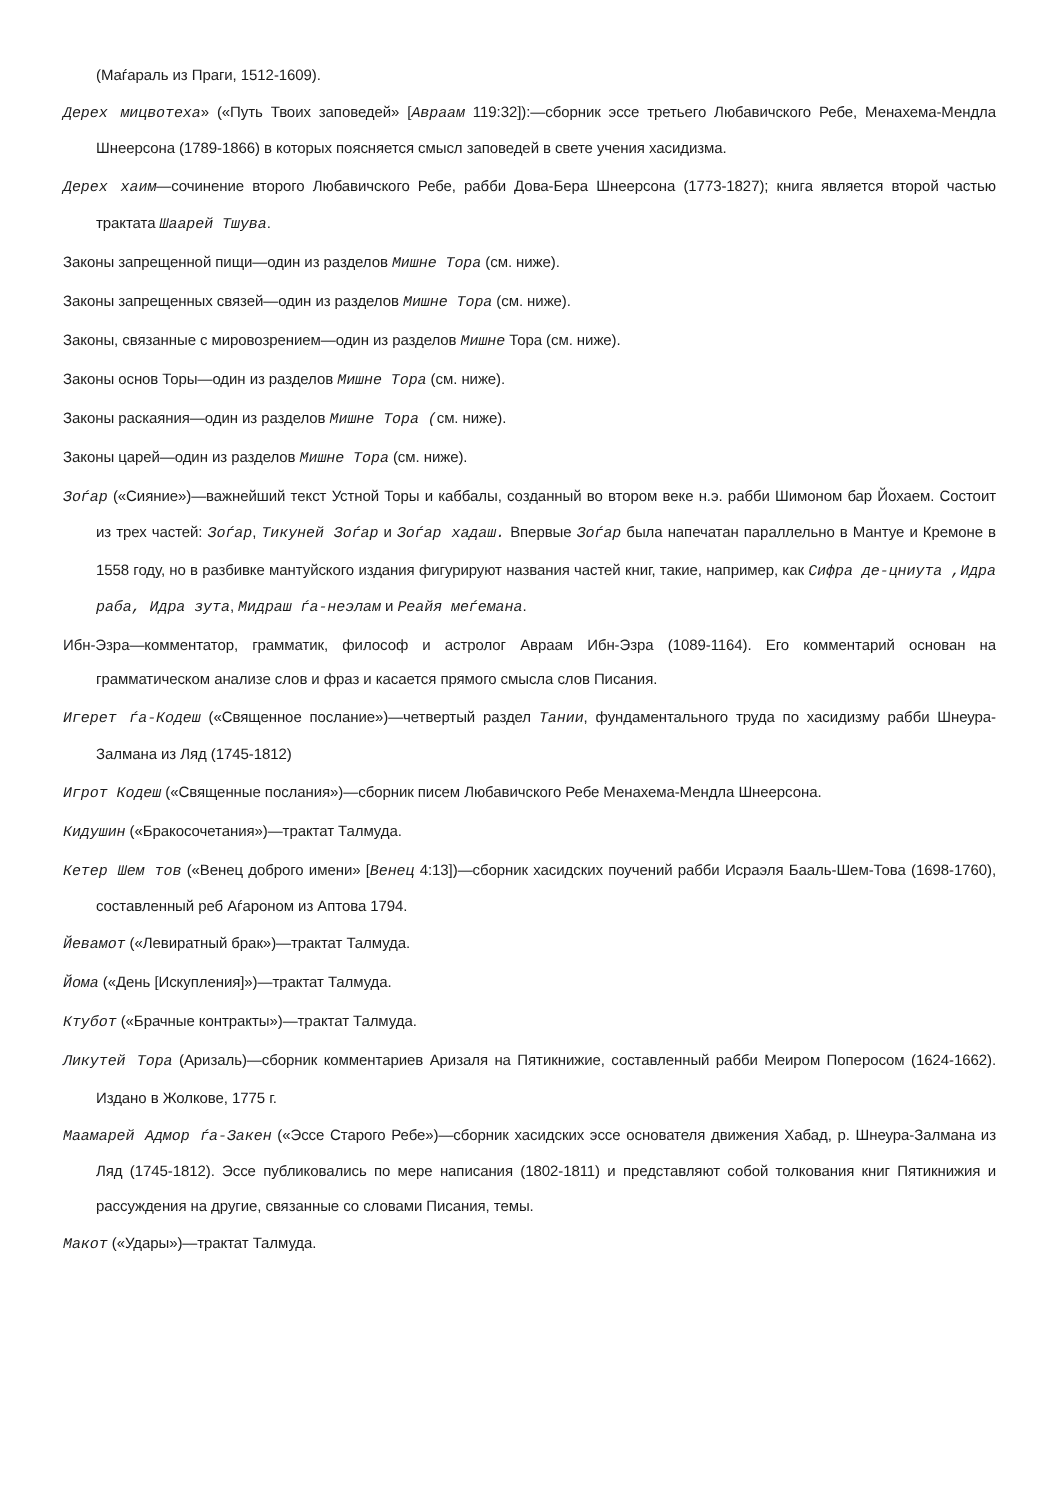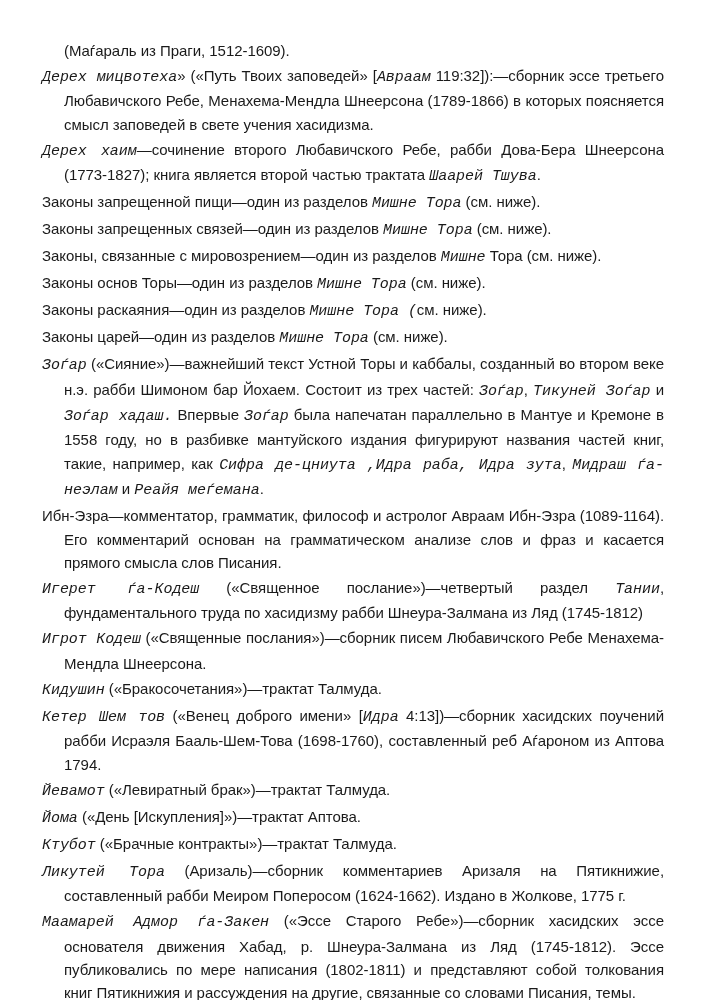--- a/index.html
+++ b/index.html
@@ -15,21 +15,21 @@
       font-family: "Liberation Sans", "DejaVu Sans", sans-serif;
       color: #1a1a1a;
     }
     .page {
       position: absolute;
       left: 42px;
       top: 39px;
       width: 622px;
     }
     .entry {
-      font-size: 15px;
+      font-size: 10px;
       line-height: 23.4px;
       text-align: justify;
       padding-left: 22px;
       text-indent: -22px;
       margin: 0 0 1.6px 0;
       letter-spacing: -0.05px;
     }
     .entry.cont {
       text-indent: 0;
     }
@@ -64,25 +64,25 @@
   <p class="entry"><i>Зоѓар</i><span> («Сияние»)—важнейший текст Устной Торы и каббалы, созданный во втором веке н.э. рабби Шимоном бар Йохаем. Состоит из трех частей: </span><i>Зоѓар</i><span>, </span><i>Тикуней Зоѓар</i><span> и </span><i>Зоѓар хадаш.</i><span> Впервые </span><i>Зоѓар</i><span> была напечатан параллельно в Мантуе и Кремоне в 1558 году, но в разбивке мантуйского издания фигурируют названия частей книг, такие, например, как </span><i>Сифра де-цниута ,Идра раба, Идра зута</i><span>, </span><i>Мидраш ѓа-неэлам</i><span> и </span><i>Реайя меѓемана</i><span>.</span></p>
 
   <p class="entry"><span>Ибн-Эзра—комментатор, грамматик, философ и астролог Авраам Ибн-Эзра (1089-1164). Его коммен­тарий основан на грамматическом анализе слов и фраз и касается прямого смысла слов Писания.</span></p>
 
   <p class="entry"><i>Игерет ѓа-Кодеш</i><span> («Священное послание»)—четвертый раздел </span><i>Тании</i><span>, фундаментального труда по хасидизму рабби Шнеура-Залмана из Ляд (1745-1812)</span></p>
 
   <p class="entry"><i>Игрот Кодеш</i><span> («Священные послания»)—сборник писем Любавичского Ребе Менахема-Мендла Шнеерсона.</span></p>
 
   <p class="entry"><i>Кидушин</i><span> («Бракосочетания»)—трактат Талмуда.</span></p>
 
-  <p class="entry"><i>Кетер Шем тов</i><span> («Венец доброго имени» [</span><i>Идра</i><span> 4:13])—сборник хасидских поучений рабби Исраэля Бааль-Шем-Това (1698-1760), составленный реб Аѓароном из Аптова 1794.</span></p>
+  <p class="entry"><i>Кетер Шем тов</i><span> («Венец доброго имени» [</span><i>Венец</i><span> 4:13])—сборник хасидских поучений рабби Исраэля Бааль-Шем-Това (1698-1760), составленный реб Аѓароном из Аптова 1794.</span></p>
 
   <p class="entry"><i>Йевамот</i><span> («Левиратный брак»)—трактат Талмуда.</span></p>
 
-  <p class="entry"><i>Йома</i><span> («День [Искупления]»)—трактат Аптова.</span></p>
+  <p class="entry"><i>Йома</i><span> («День [Искупления]»)—трактат Талмуда.</span></p>
 
 
   <p class="entry"><i>Ктубот</i><span> («Брачные контракты»)—трактат Талмуда.</span></p>
 
 
   <p class="entry"><i>Ликутей Тора</i><span> (Аризаль)—сборник комментариев Аризаля на Пятикнижие, составленный рабби Меиром Поперосом (1624-1662). Издано в Жолкове, 1775 г.</span></p>
 
 
   <p class="entry"><i>Маамарей Адмор ѓа-Закен</i><span> («Эссе Старого Ребе»)—сборник хасидских эссе основателя движения Хабад, р. Шнеура-Залмана из Ляд (1745-1812). Эссе публиковались по мере написания (1802-1811) и представляют собой толкования книг Пятикнижия и рассуждения на другие, свя­занные со словами Писания, темы.</span></p>
 

